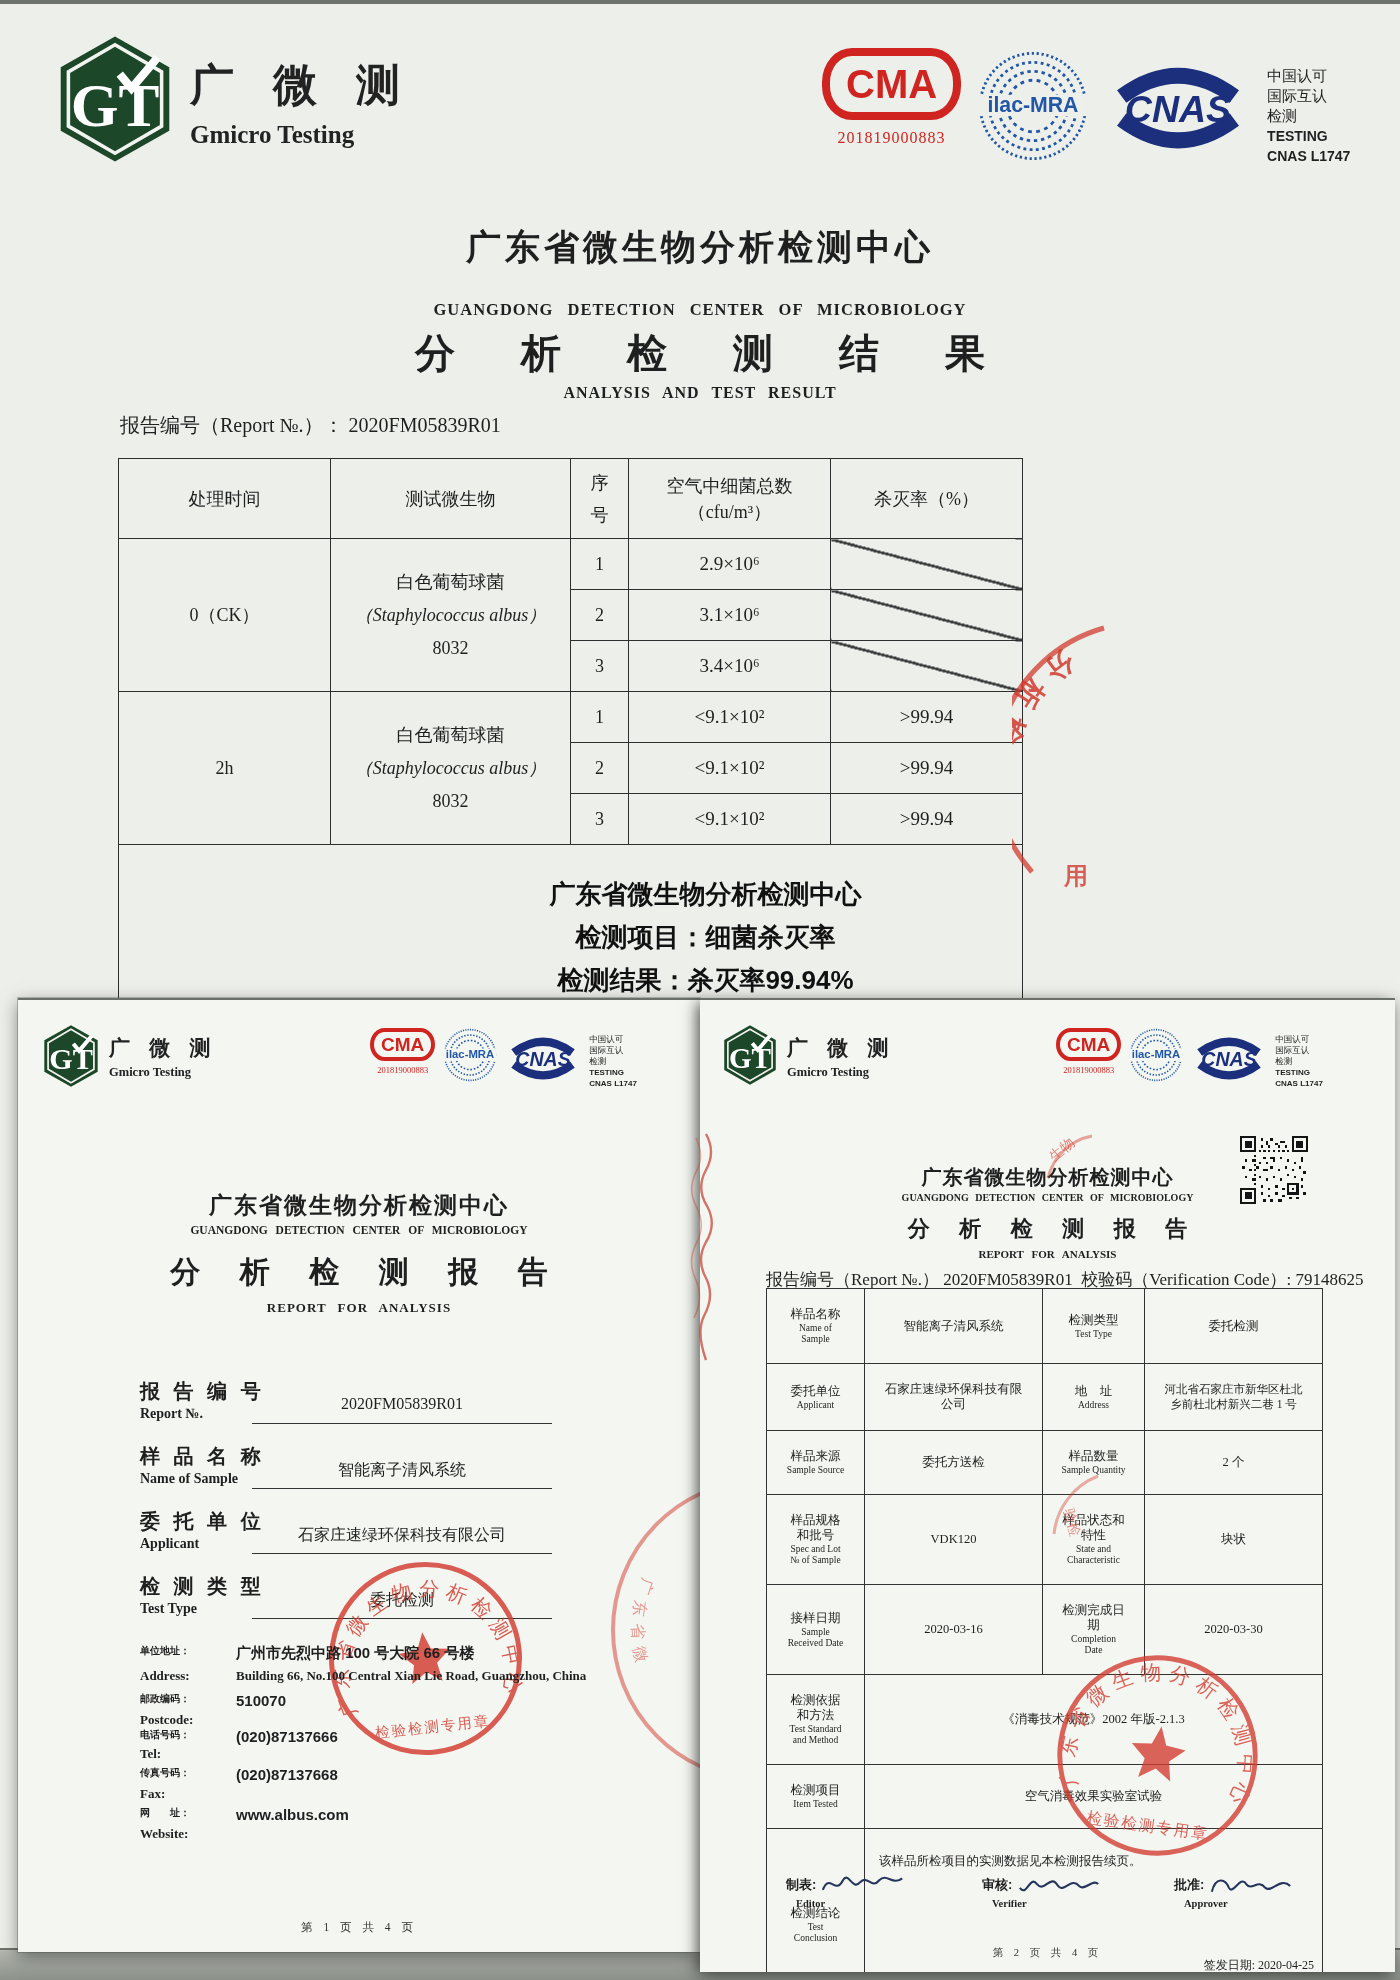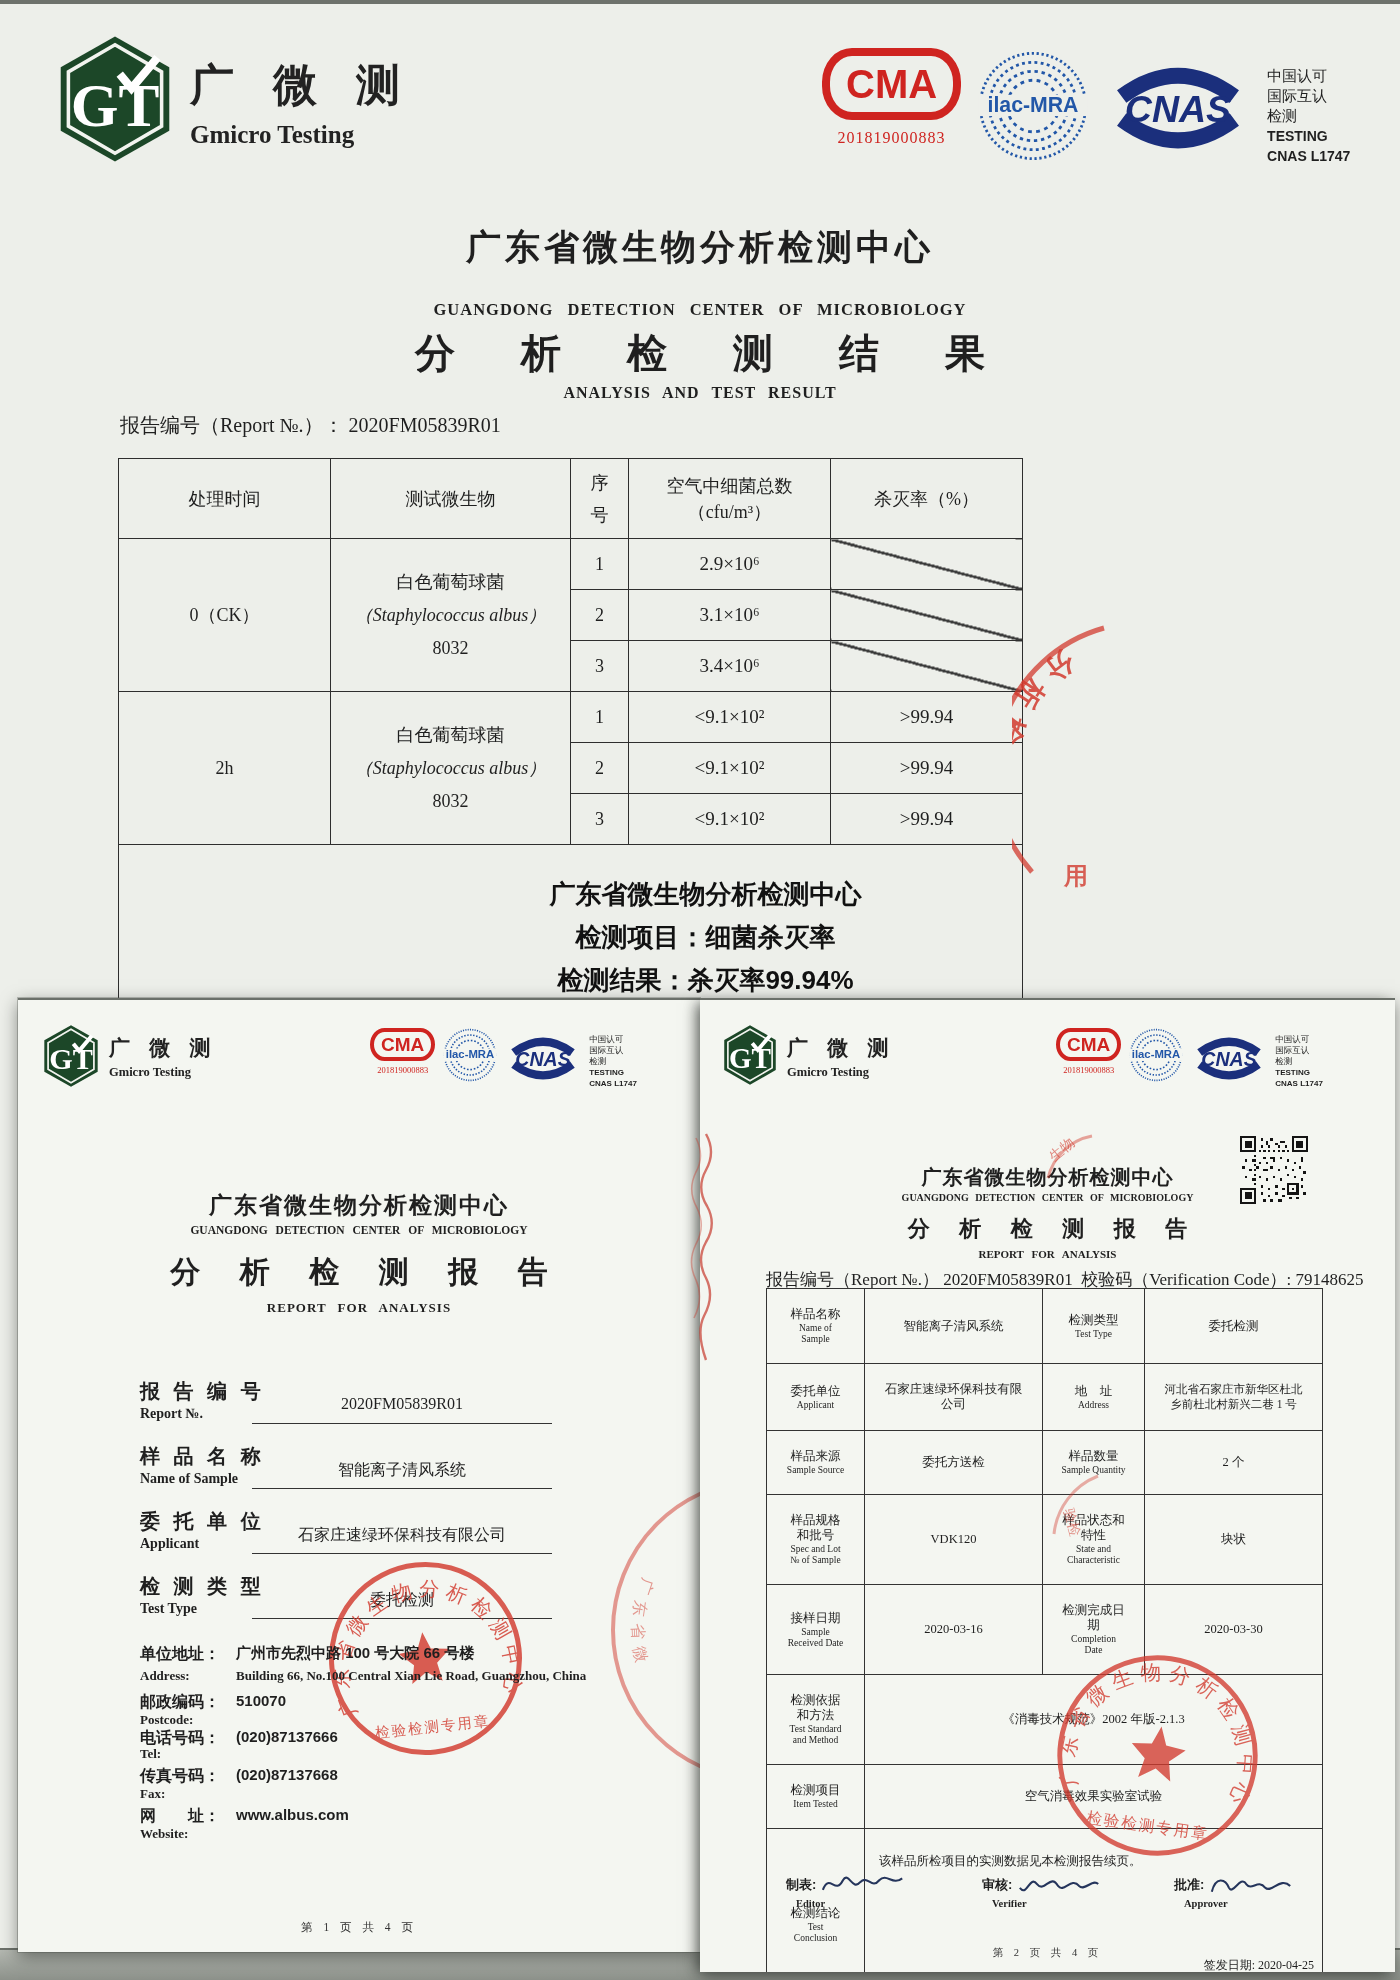--- a/index.html
+++ b/index.html
@@ -62,21 +62,21 @@
 
   
   .p2-org{top:190px;font-size:23px;font-weight:bold;letter-spacing:2px}
   .p2-org-en{top:224px;font-size:11.5px;font-weight:bold;word-spacing:5px}
   .p2-title{top:252px;font-size:30px;font-weight:bold;letter-spacing:16px;text-indent:16px}
   .p2-title-en{top:300px;font-size:13px;font-weight:bold;word-spacing:7px;letter-spacing:1px}
   .f-lab{position:absolute;left:122px;font-size:20px;font-weight:bold;letter-spacing:4px;font-family:"Liberation Sans","DejaVu Sans",sans-serif}
   .f-lab-en{position:absolute;left:122px;font-size:14px;font-weight:bold}
   .f-line{position:absolute;left:234px;width:300px;height:38px;border-bottom:1.6px solid #333;
     text-align:center;font-size:16px;padding-top:9px}
-  .c-lab{position:absolute;left:122px;font-size:16px;font-weight:bold;font-family:Liberation Serif, serif}
+  .c-lab{position:absolute;left:122px;font-size:10px;font-weight:bold;font-family:Liberation Serif, serif}
   .c-val{position:absolute;left:218px;font-size:15px;font-weight:bold;font-family:"Liberation Sans","DejaVu Sans",sans-serif}
   .c-en{position:absolute;left:122px;font-size:13px;font-weight:bold}
   .c-ven{position:absolute;left:218px;font-size:13px;font-weight:bold}
   .pg-footer{position:absolute;left:0;right:0;text-align:center;font-size:11.5px;letter-spacing:4px;color:#333}
 
   
   .p3-org{top:164px;font-size:20px;font-weight:bold;letter-spacing:1px}
   .p3-org-en{top:192px;font-size:10px;font-weight:bold;word-spacing:4px}
   .p3-title{top:214px;font-size:22px;font-weight:bold;letter-spacing:12px;text-indent:12px}
   .p3-title-en{top:248px;font-size:11px;font-weight:bold;word-spacing:5px}

